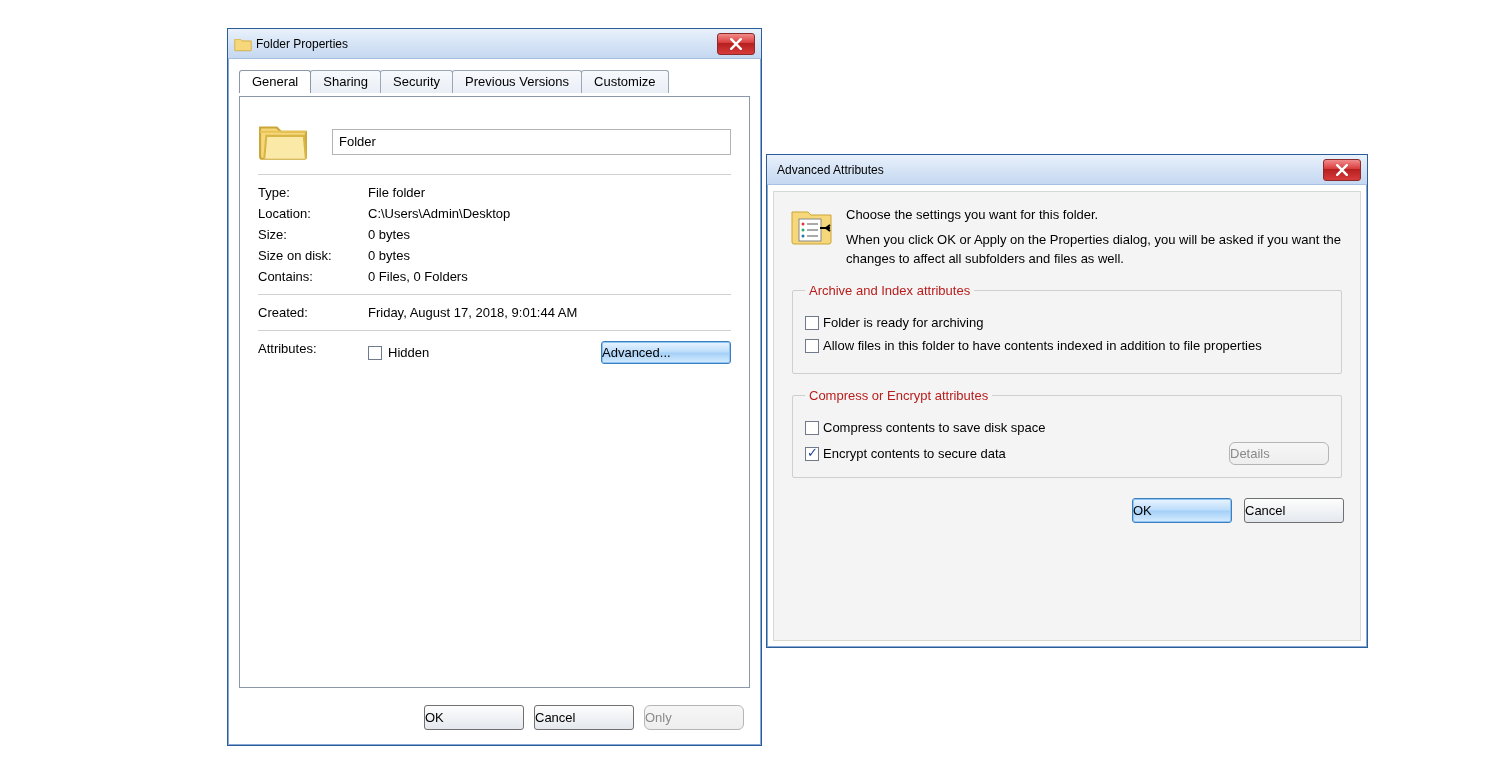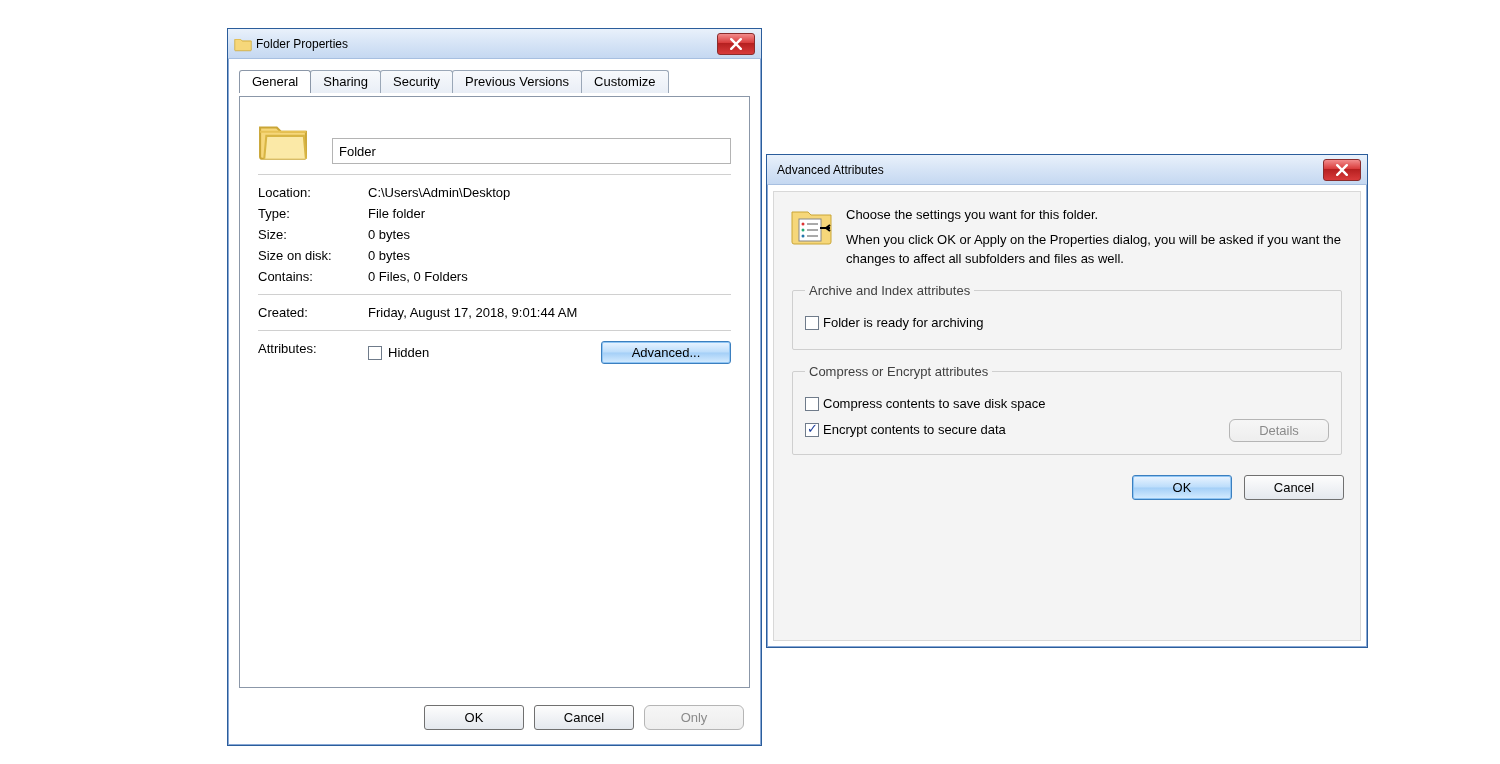--- a/index.html
+++ b/index.html
@@ -145,21 +145,21 @@
     background:#2c5fa5;
   }
 
   .btn {
     border:1px solid #707070;
     border-radius:3px;
     background:linear-gradient(#fdfdfd,#e4e8ee);
     padding: 3px 0;
     font: inherit;
     min-width: 90px;
-    text-align:center;
+    text-align:left;
     cursor: default;
     box-sizing:border-box;
   }
   .btn:disabled, .btn.disabled {
     color:#8a8a8a;
     border-color:#b5b5b5;
     background:linear-gradient(#f6f6f6,#eeeeee);
     border-radius:6px;
   }
   .btn.primary {
@@ -183,21 +183,21 @@
   .intro-text { line-height:1.45; }
 
   fieldset.group {
     border:1px solid #cfcfcf;
     border-radius:2px;
     padding:10px 12px 12px;
     margin-top:14px;
   }
   fieldset.group legend{
     padding:0 4px;
-    color:#404040;
+    color:#b91c1c;
   }
   .chk-line { display:flex; align-items:flex-start; gap:4px; margin:6px 0; }
   .chk-line input[type=checkbox]{
     width:14px; height:14px; margin:2px 0 0 0;
     appearance:none;
     border:1px solid #6f7b8a;
     background:#fff; position:relative;
   }
   .chk-line input[type=checkbox]:checked::after{
     content:"✓"; position:absolute; left:1px; top:-3px; font-size:13px; color:#1e3f9b;
@@ -243,40 +243,40 @@
     <div class="tabstrip">
       <div class="tab active">General</div>
       <div class="tab">Sharing</div>
       <div class="tab">Security</div>
       <div class="tab">Previous Versions</div>
       <div class="tab">Customize</div>
     </div>
 
     <div class="tab-panel">
 
-      <div class="row" style="gap:24px; align-items:flex-end;">
+      <div class="row" style="gap:24px; align-items:center;">
         <span>
           <svg class="folder-icon-big" viewBox="0 0 24 20">
             <path d="M1 4 h8 l2 2 h12 v12 a1 1 0 0 1 -1 1 H2 a1 1 0 0 1 -1 -1 Z" fill="#f6d77a" stroke="#caa637"></path>
             <path d="M1 6 h22" stroke="#e7c255"></path>
             <path d="M3 19 L4 8 h18 l1 11" fill="#fbe9a7" stroke="#d8b544"></path>
           </svg>
         </span>
         <input class="name-input" value="Folder" style="">
       </div>
 
       <hr class="sep">
 
       <div class="row">
+        <span class="lbl">Type:</span>
+        <span class="val">File folder</span>
+      </div>
+      <div class="row">
         <span class="lbl">Location:</span>
         <span class="val">C:\Users\Admin\Desktop</span>
-      </div>
-      <div class="row">
-        <span class="lbl">Type:</span>
-        <span class="val">File folder</span>
       </div>
       <div class="row">
         <span class="lbl">Size:</span>
         <span class="val">0 bytes</span>
       </div>
       <div class="row">
         <span class="lbl">Size on disk:</span>
         <span class="val">0 bytes</span>
       </div>
       <div class="row">
@@ -346,20 +346,24 @@
           <div>When you click OK or Apply on the Properties dialog, you will be asked if you want the changes to affect all subfolders and files as well.</div>
         </div>
       </div>
 
       <fieldset class="group">
         <legend>Archive and Index attributes</legend>
         <div class="chk-line">
           <input type="checkbox" id="cb-arch" style="">
           <label for="cb-arch">Folder is ready for archiving</label>
         </div>
+        <div class="chk-line">
+          <input type="checkbox" id="cb-index" style="">
+          <label for="cb-index">Allow files in this folder to have contents indexed in addition to file properties</label>
+        </div>
       </fieldset>
 
       <fieldset class="group">
         <legend>Compress or Encrypt attributes</legend>
         <div class="chk-line">
           <input type="checkbox" id="cb-comp" style="">
           <label for="cb-comp">Compress contents to save disk space</label>
         </div>
         <div class="encrypt-row">
           <div class="chk-line">

